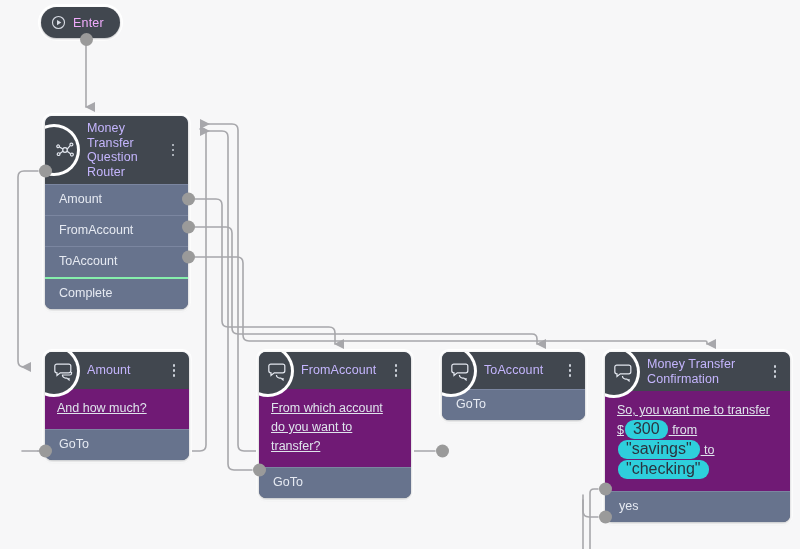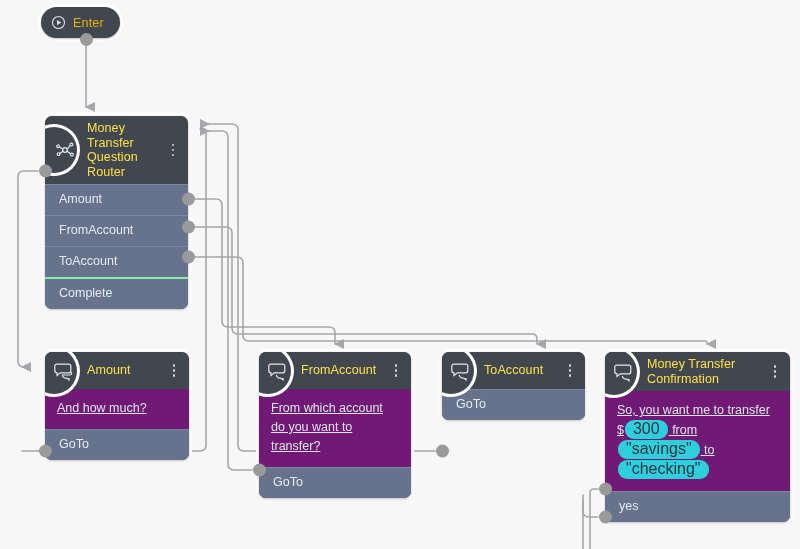--- a/index.html
+++ b/index.html
@@ -53,21 +53,21 @@
     align-items: center;
     min-height: 34px;
     padding: 5px 20px 5px 42px;
     box-sizing: border-box;
     border-top-left-radius: 7px;
     border-top-right-radius: 7px;
   }
   .node-head .head-title {
     font-size: 12.5px;
     line-height: 14.5px;
-    color: #fde047;
+    color: #c4b5fd;
     letter-spacing: .1px;
     white-space: pre-line;
   }
   
   .head-lobe {
     position: absolute;
     left: -14px;
     top: 50%;
     transform: translateY(-50%);
     width: 46px;
@@ -162,21 +162,21 @@
     position: absolute;
     left: 41px;
     top: 7px;
     height: 31px;
     border-radius: 16px;
     background: #41474f;
     box-shadow: 0 1px 2px rgba(20,25,35,.28), 0 0 0 3px #ffffff;
     display: flex;
     align-items: center;
     padding: 0 16px 0 10px;
-    color: #eab308;
+    color: #f0abfc;
     font-size: 12.5px;
   }
   #enter-node .enter-label { margin-left: 7px; letter-spacing: .2px; }
 </style>
 </head>
 <body>
 
 <div id="canvas">
 
   <svg id="edges" viewBox="0 0 800 549">

